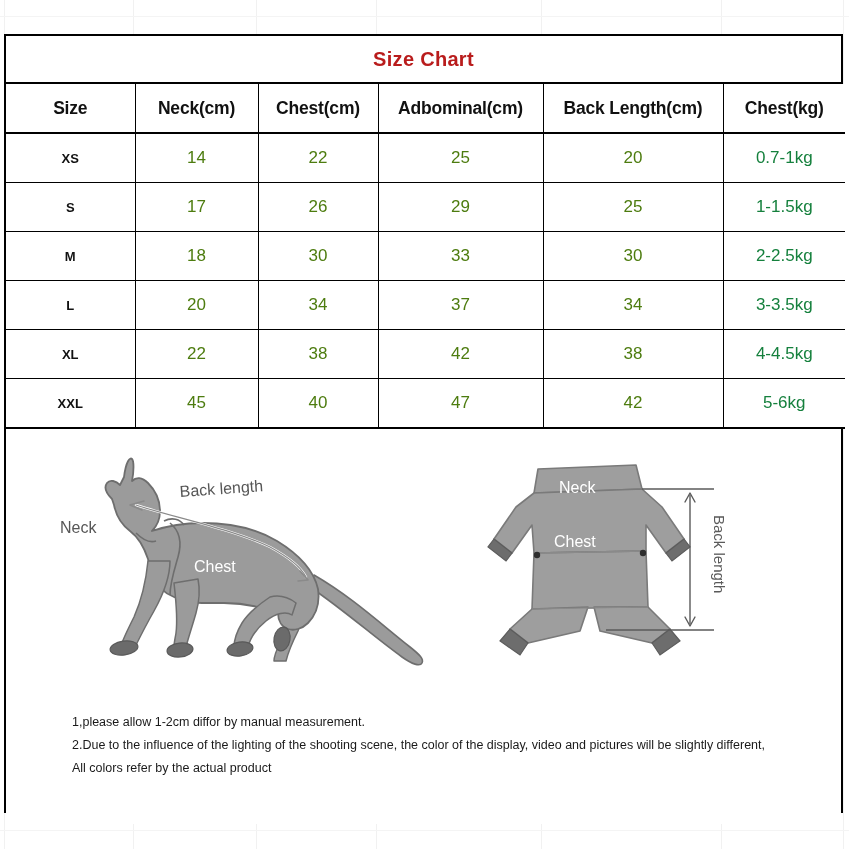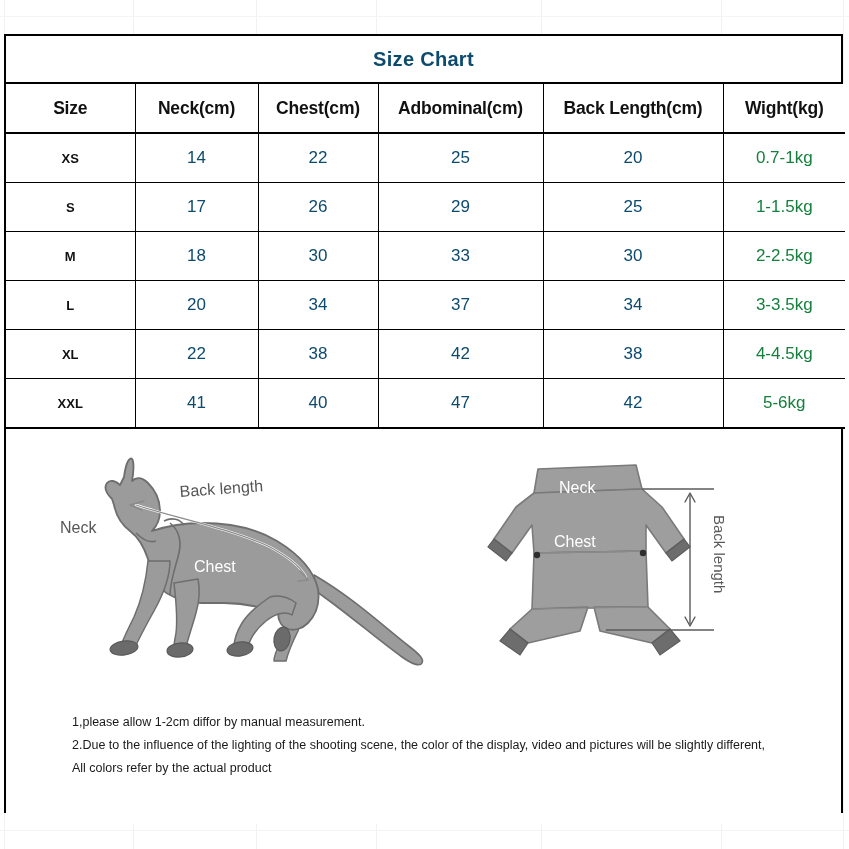--- a/index.html
+++ b/index.html
@@ -54,21 +54,21 @@
 
   .title-row {
     height: 48px;
     border-bottom: 2px solid #000000;
     display: flex;
     align-items: center;
     justify-content: center;
     box-sizing: border-box;
   }
   .title-text {
-    color: #0c4a6e;
+    color: #b91c1c;
     font-size: 20px;
     font-weight: bold;
     letter-spacing: 0.3px;
   }
 
   table.size-table {
     width: 100%;
     border-collapse: collapse;
     table-layout: fixed;
   }
@@ -88,21 +88,21 @@
     letter-spacing: -0.2px;
   }
   table.size-table td.size-cell {
     font-size: 13px;
     font-weight: bold;
     color: #111111;
   }
   table.size-table td.num-cell {
     font-size: 17px;
     font-weight: normal;
-    color: #0c4a6e;
+    color: #4d7c0f;
   }
   table.size-table td.weight-cell {
     font-size: 17px;
     font-weight: normal;
     color: #15803d;
   }
   
   table.size-table tr > *:first-child { border-left: none; }
   table.size-table tr > *:last-child { border-right: none; }
   table.size-table thead tr th { border-top: none; border-bottom: 2px solid #000; }
@@ -164,21 +164,21 @@
           <col style="width:180px">
           <col style="width:122px">
       </colgroup>
       <thead>
         <tr>
           <th>Size</th>
           <th>Neck(cm)</th>
           <th>Chest(cm)</th>
           <th>Adbominal(cm)</th>
           <th>Back Length(cm)</th>
-          <th>Wight(kg)</th>
+          <th>Chest(kg)</th>
         </tr>
       </thead>
       <tbody>
         <tr>
           <td class="size-cell">XS</td>
           <td class="num-cell">14</td>
           <td class="num-cell">22</td>
           <td class="num-cell">25</td>
           <td class="num-cell">20</td>
           <td class="weight-cell">0.7-1kg</td>
@@ -210,21 +210,21 @@
         <tr>
           <td class="size-cell">XL</td>
           <td class="num-cell">22</td>
           <td class="num-cell">38</td>
           <td class="num-cell">42</td>
           <td class="num-cell">38</td>
           <td class="weight-cell">4-4.5kg</td>
         </tr>
         <tr>
           <td class="size-cell">XXL</td>
-          <td class="num-cell">41</td>
+          <td class="num-cell">45</td>
           <td class="num-cell">40</td>
           <td class="num-cell">47</td>
           <td class="num-cell">42</td>
           <td class="weight-cell">5-6kg</td>
         </tr>
       </tbody>
     </table>
 
     <div class="diagram-panel">
 

